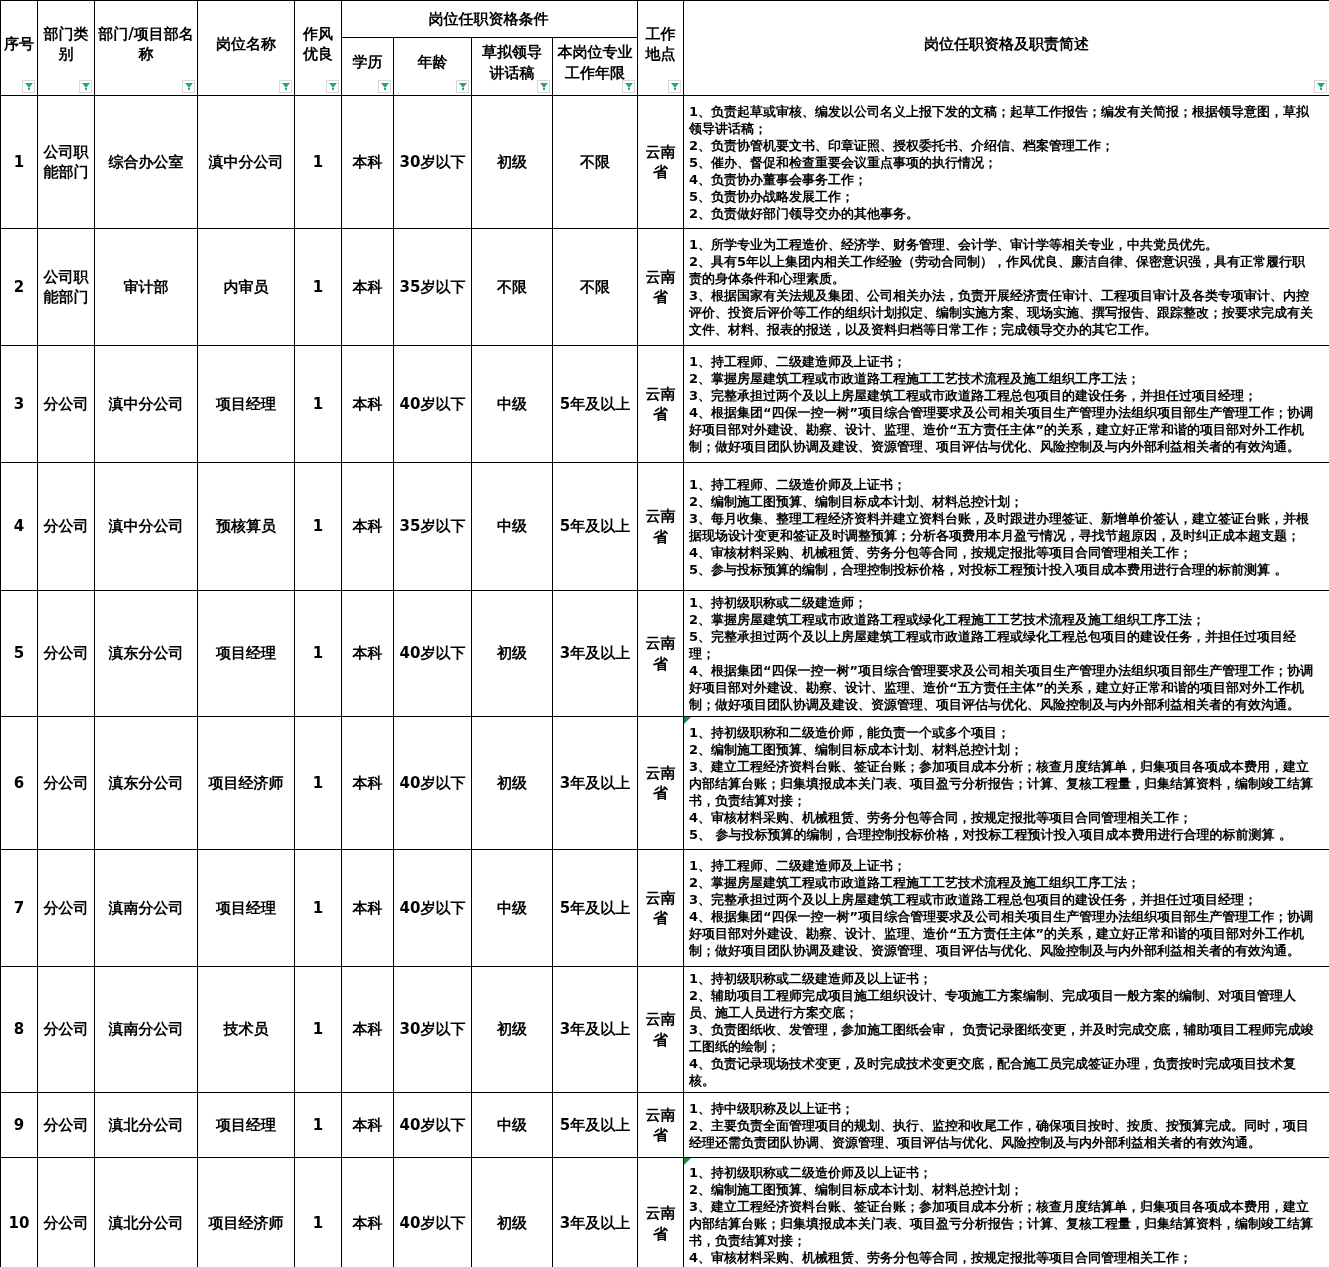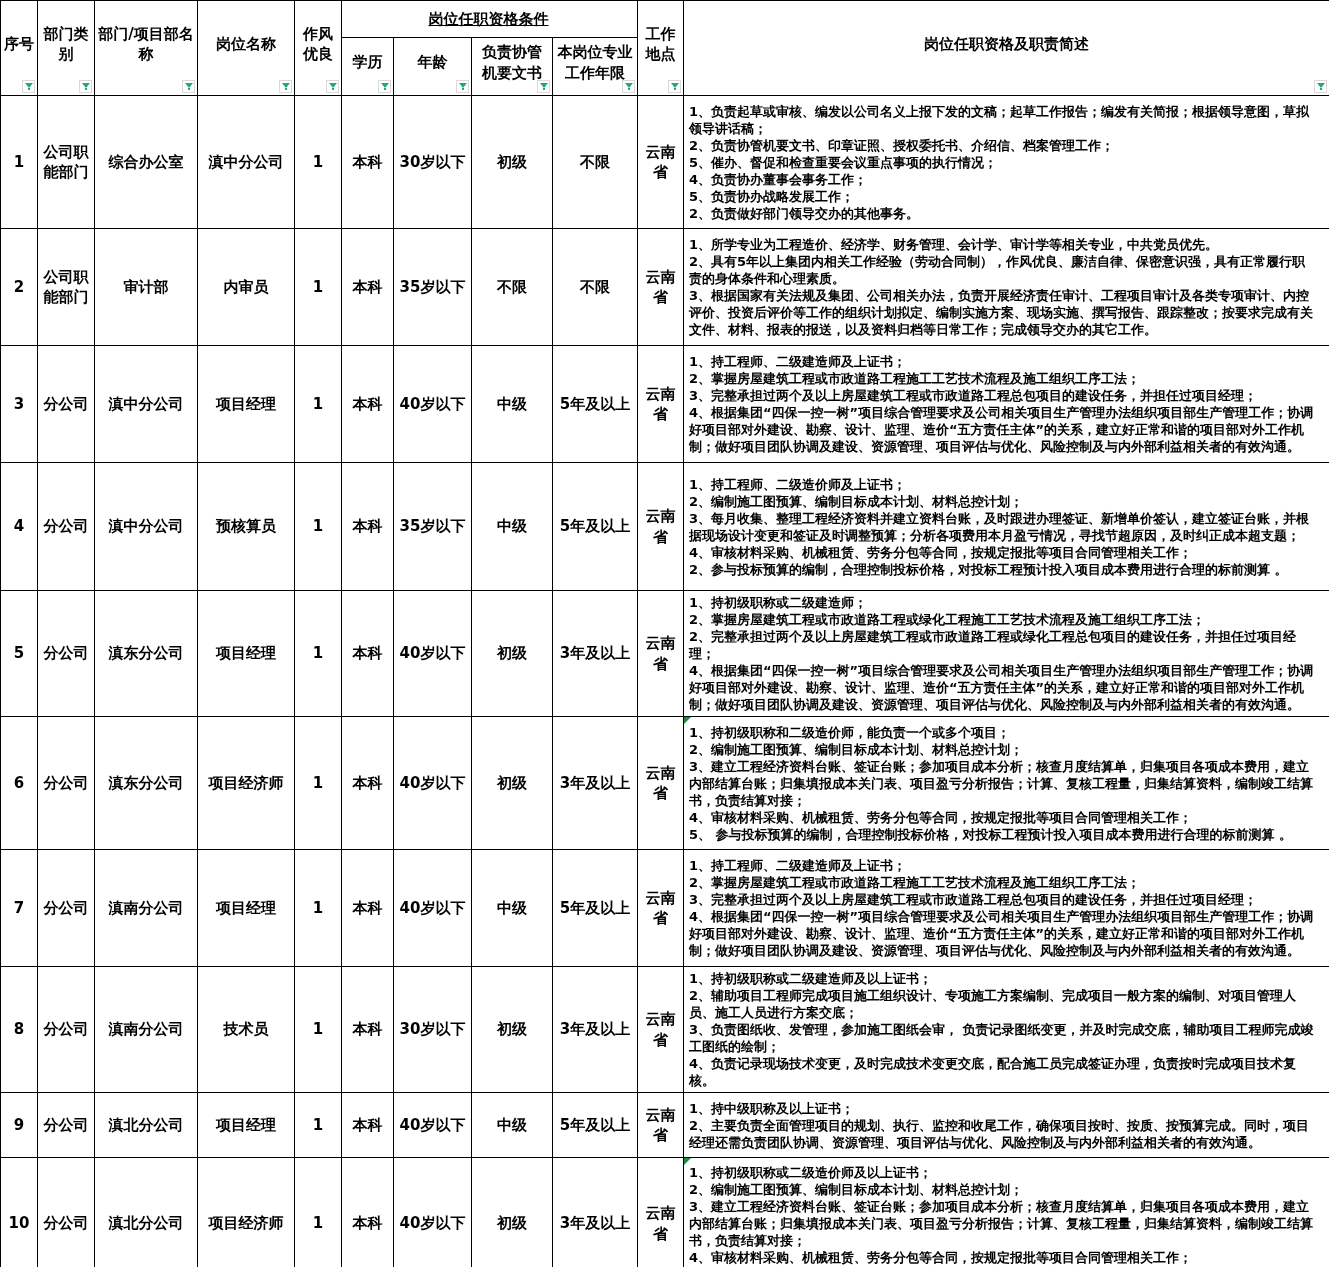--- a/index.html
+++ b/index.html
@@ -27,21 +27,21 @@
   #jobs thead th{
     font-size:15px;
     text-align:center;
     position:relative;
     font-weight:700;
     line-height:1.35;
     padding:2px 3px 10px 3px;
   }
   #jobs thead tr.group-row{height:37px;}
   #jobs thead tr.leaf-row{height:58px;}
-  #jobs thead th.group-th{padding:2px 5px 2px 3px;text-decoration:underline;}
+  #jobs thead th.group-th{padding:2px 5px 2px 3px;}
   #jobs td{
     font-size:15px;
     text-align:center;
     line-height:1.35;
     padding:2px 3px;
   }
   #jobs td.duties{
     text-align:left;
     font-size:13px;
     line-height:17px;
@@ -172,21 +172,21 @@
           </span>
       </th>
       <th>
         <span>年龄</span>
         <span class="filter-btn">
             <span class="tri"></span>
             <span class="stem"></span>
           </span>
       </th>
       <th>
-        <span>负责协管机要文书</span>
+        <span>草拟领导讲话稿</span>
         <span class="filter-btn">
             <span class="tri"></span>
             <span class="stem"></span>
           </span>
       </th>
       <th>
         <span>本岗位专业工作年限</span>
         <span class="filter-btn">
             <span class="tri"></span>
             <span class="stem"></span>
@@ -259,38 +259,38 @@
         <td>本科</td>
         <td>35岁以下</td>
         <td>中级</td>
         <td>5年及以上</td>
         <td>云南省</td>
         <td class="duties">
           <div class="duty-line">1、持工程师、二级造价师及上证书；</div>
           <div class="duty-line">2、编制施工图预算、编制目标成本计划、材料总控计划；</div>
           <div class="duty-line">3、每月收集、整理工程经济资料并建立资料台账，及时跟进办理签证、新增单价签认，建立签证台账，并根据现场设计变更和签证及时调整预算；分析各项费用本月盈亏情况，寻找节超原因，及时纠正成本超支题；</div>
           <div class="duty-line">4、审核材料采购、机械租赁、劳务分包等合同，按规定报批等项目合同管理相关工作；</div>
-          <div class="duty-line">2、参与投标预算的编制，合理控制投标价格，对投标工程预计投入项目成本费用进行合理的标前测算 。</div>
+          <div class="duty-line">5、参与投标预算的编制，合理控制投标价格，对投标工程预计投入项目成本费用进行合理的标前测算 。</div>
         </td>
       </tr>
       <tr>
         <td>5</td>
         <td>分公司</td>
         <td>滇东分公司</td>
         <td>项目经理</td>
         <td>1</td>
         <td>本科</td>
         <td>40岁以下</td>
         <td>初级</td>
         <td>3年及以上</td>
         <td>云南省</td>
         <td class="duties">
           <div class="duty-line">1、持初级职称或二级建造师；</div>
           <div class="duty-line">2、掌握房屋建筑工程或市政道路工程或绿化工程施工工艺技术流程及施工组织工序工法；</div>
-          <div class="duty-line">2、完整承担过两个及以上房屋建筑工程或市政道路工程或绿化工程总包项目的建设任务，并担任过项目经理；</div>
+          <div class="duty-line">5、完整承担过两个及以上房屋建筑工程或市政道路工程或绿化工程总包项目的建设任务，并担任过项目经理；</div>
           <div class="duty-line">4、根据集团“四保一控一树”项目综合管理要求及公司相关项目生产管理办法组织项目部生产管理工作；协调好项目部对外建设、勘察、设计、监理、造价“五方责任主体”的关系，建立好正常和谐的项目部对外工作机制；做好项目团队协调及建设、资源管理、项目评估与优化、风险控制及与内外部利益相关者的有效沟通。</div>
         </td>
       </tr>
       <tr>
         <td>6</td>
         <td>分公司</td>
         <td>滇东分公司</td>
         <td>项目经济师</td>
         <td>1</td>
         <td>本科</td>

